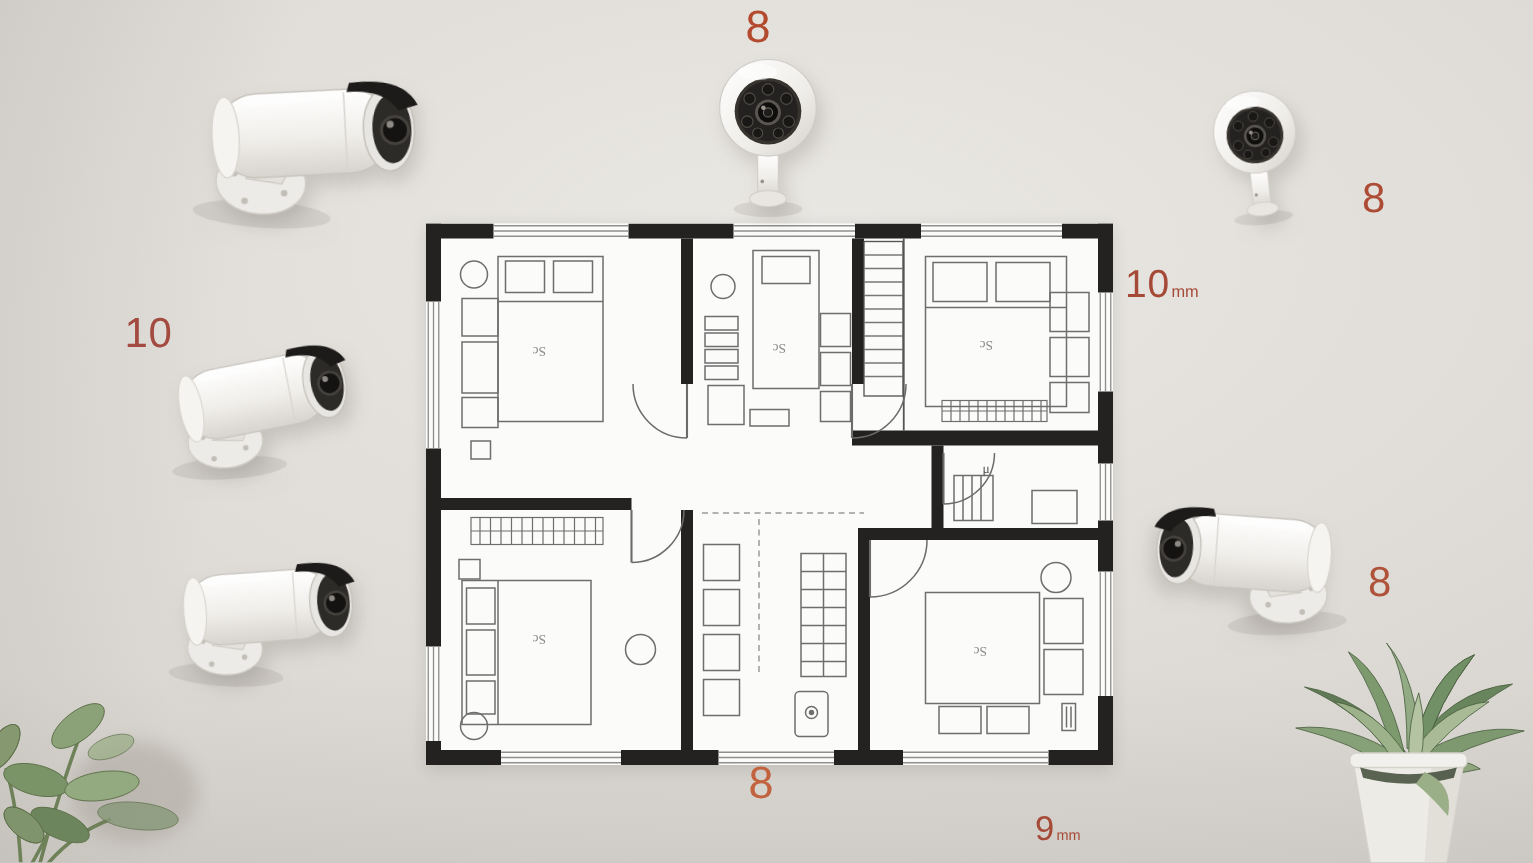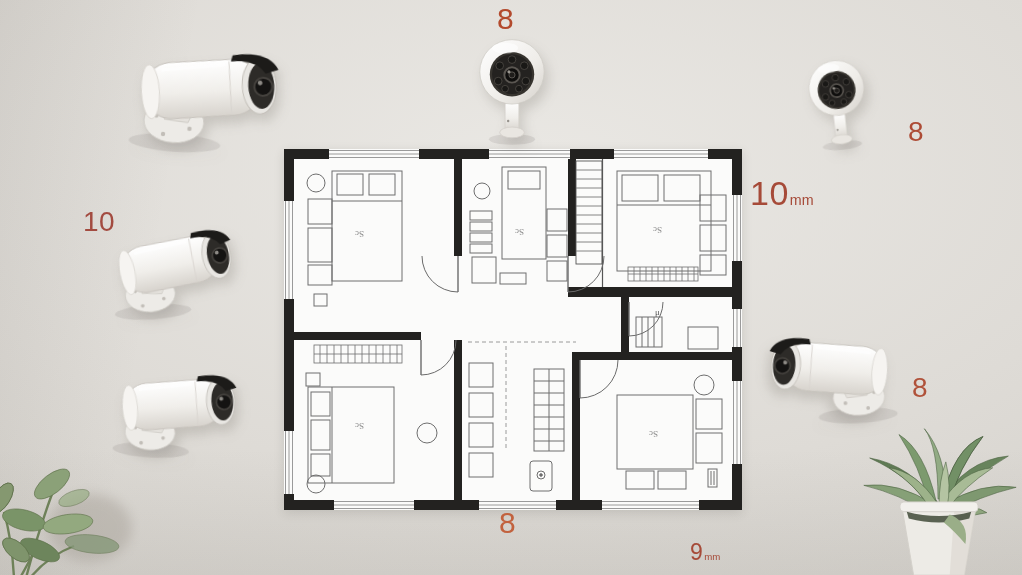--- a/index.html
+++ b/index.html
@@ -382,21 +382,21 @@
         <use href="#bullet-cam"></use>
       </svg>
   </div>
 
   <div class="abs num" style="left: 497px; top: 4px; font-size: 30px; color: rgb(179, 74, 45);">8</div>
   <div class="abs num" style="left: 908px; top: 118px; font-size: 28px; color: rgb(173, 75, 53);">8</div>
   <div class="abs num" style="left: 83px; top: 208px; font-size: 28px; color: rgb(163, 75, 64);">10</div>
   <div class="abs num" style="left: 912px; top: 374px; font-size: 28px; color: rgb(176, 82, 58);">8</div>
   <div class="abs num" style="left: 499px; top: 508px; font-size: 30px; color: rgb(194, 98, 62);">8</div>
 
-  <div class="abs num" style="left: 750px; top: 176px; font-size: 34px; color: rgb(166, 74, 56);">
+  <div class="abs num" style="left: 750px; top: 176px; font-size: 26px; color: rgb(166, 74, 56);">
     <span>10</span><span class="unit">mm</span>
   </div>
   <div class="abs num" style="left: 690px; top: 541px; font-size: 23px; color: rgb(166, 74, 56);">
     <span>9</span><span class="unit">mm</span>
   </div>
 
   <div class="abs" style="left:-10px;top:428px;width:150px;height:150px">
     <svg width="150" height="150">
         <use href="#branch-plant"></use>
       </svg>

